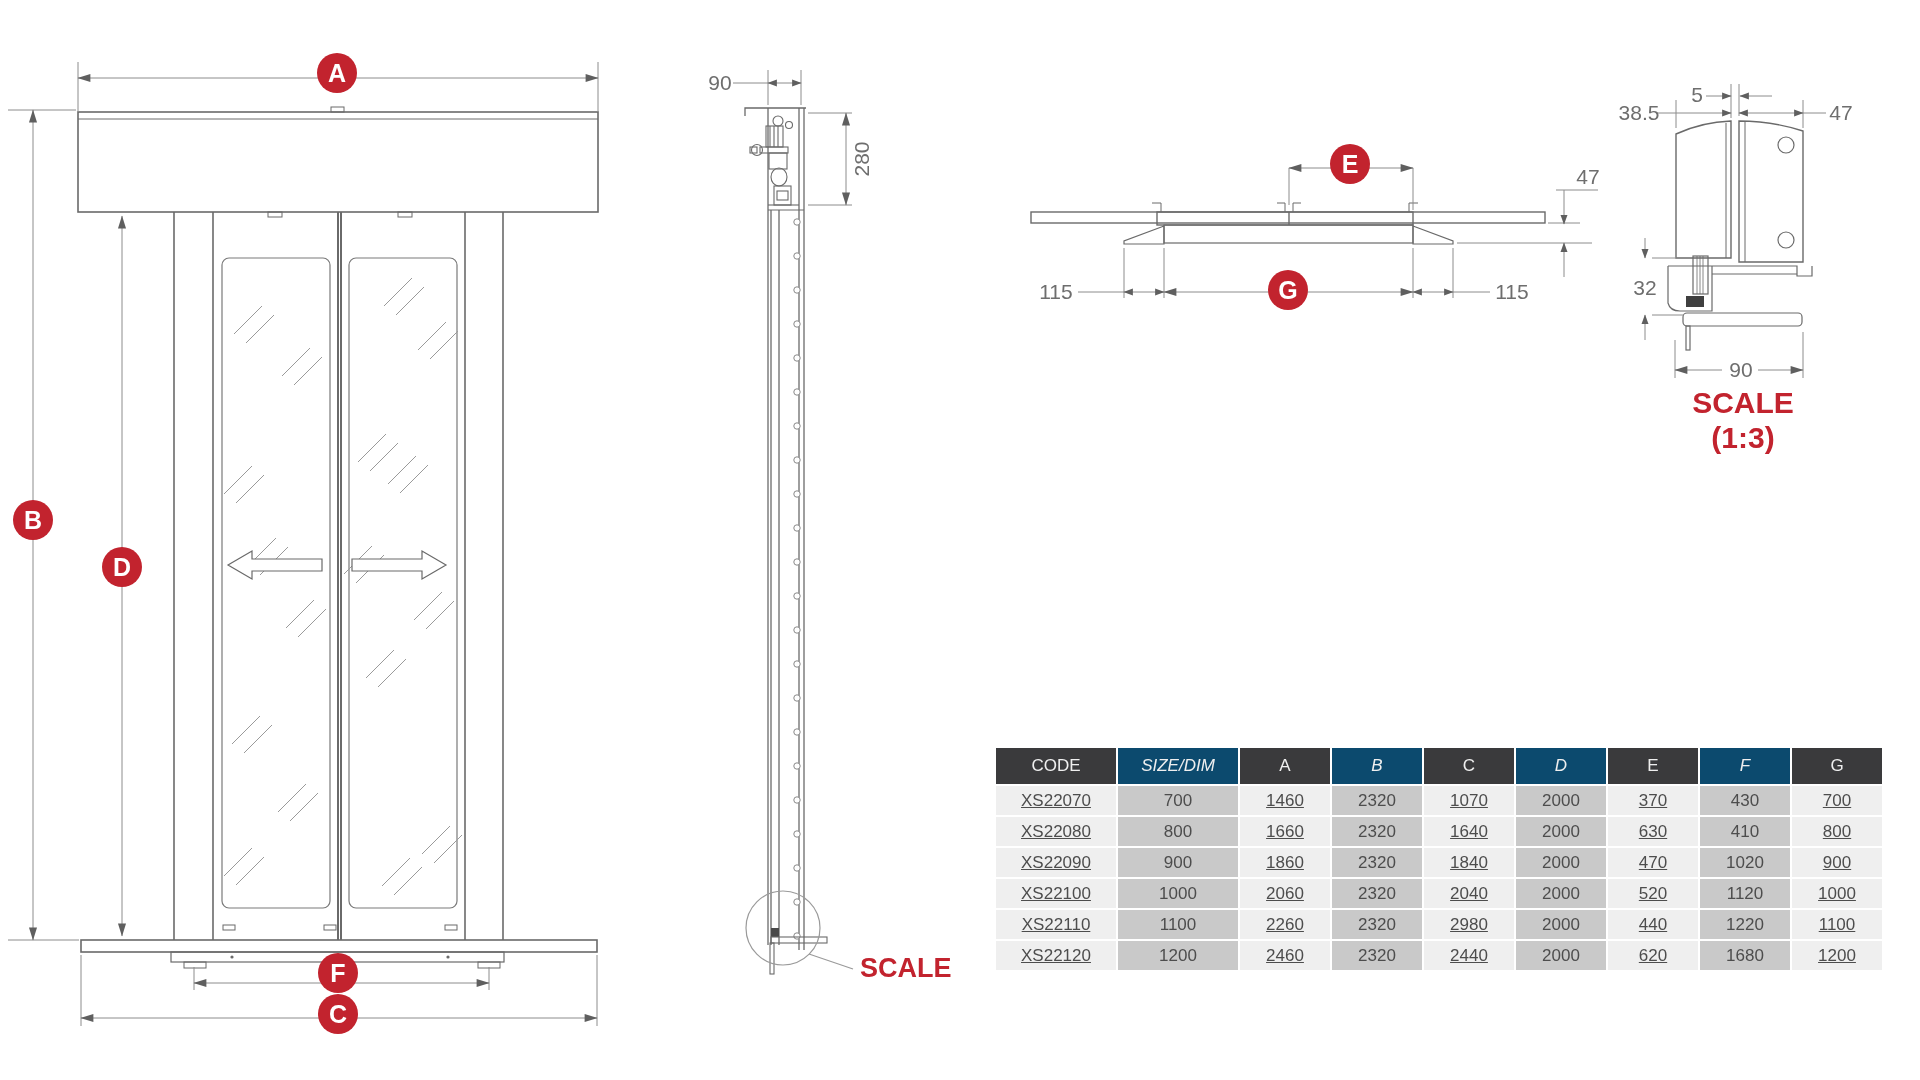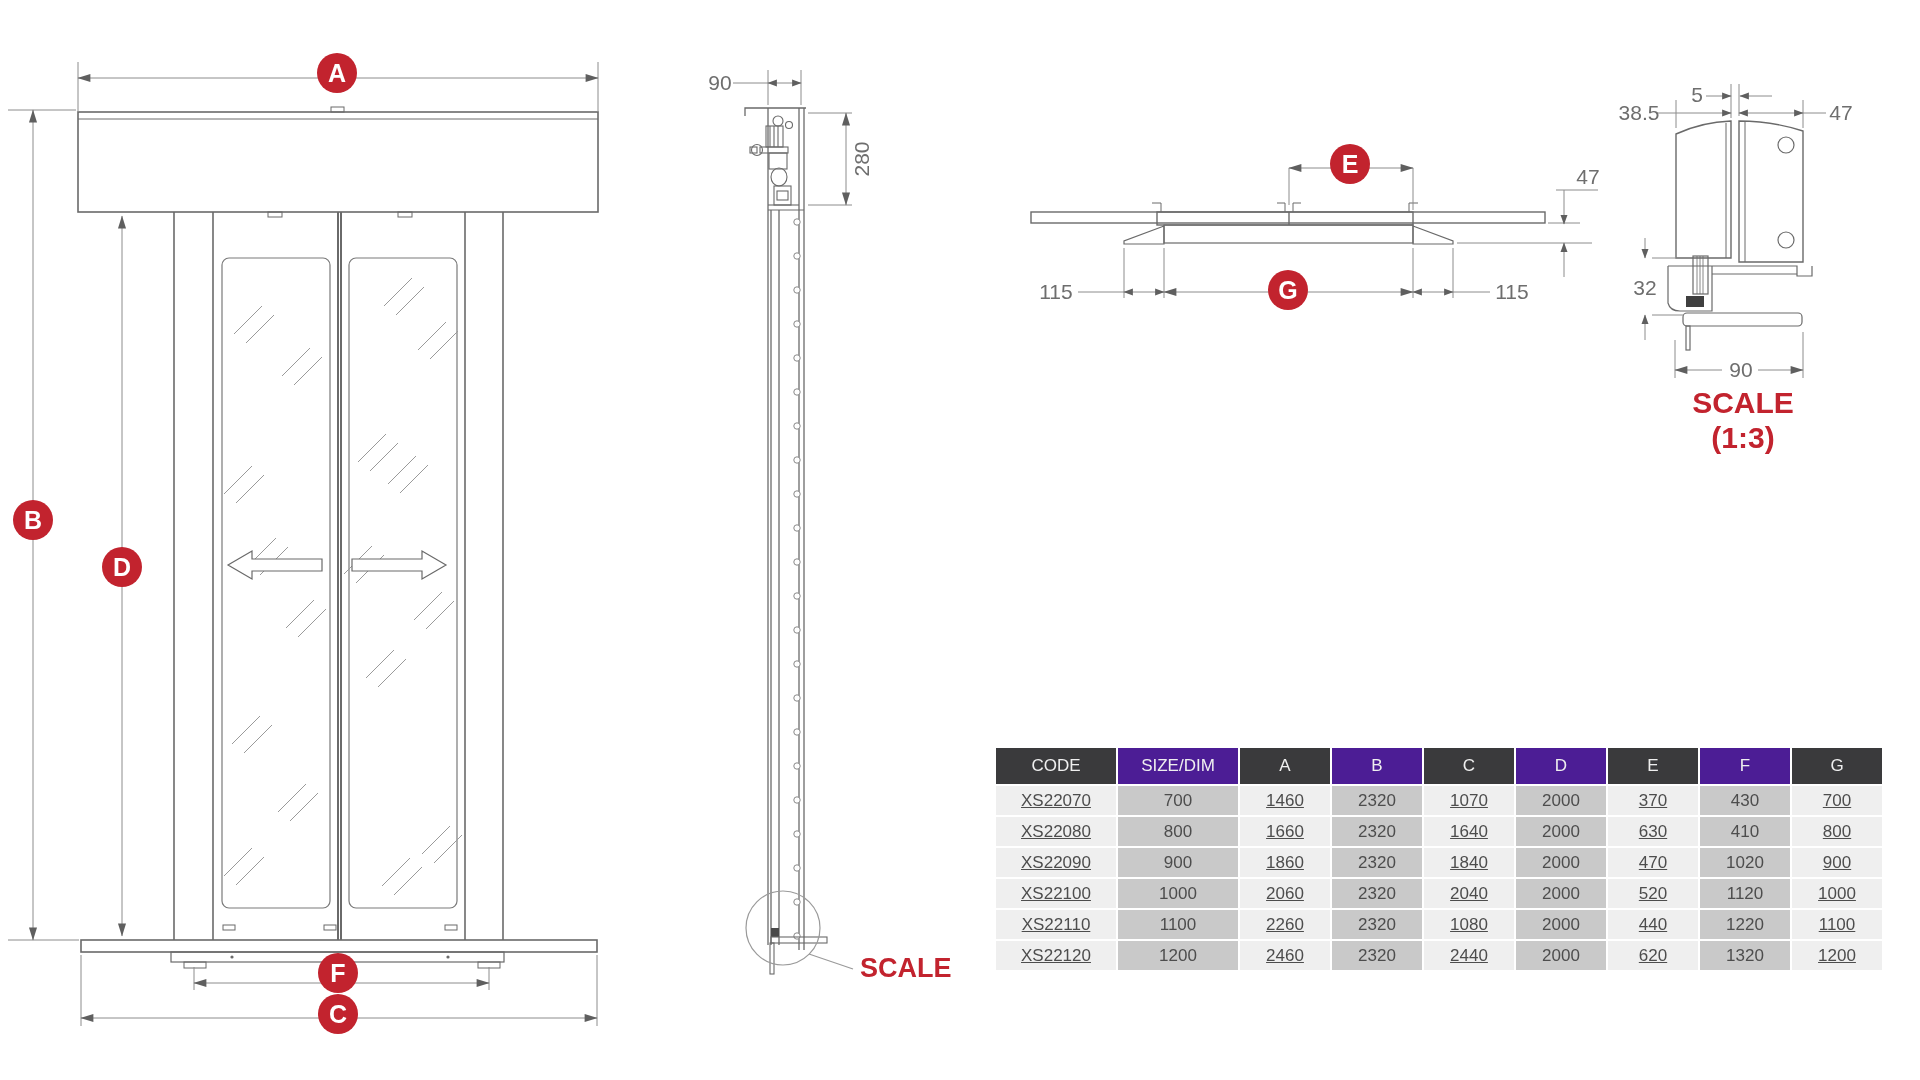--- a/index.html
+++ b/index.html
@@ -12,21 +12,21 @@
   .redtxt{fill:#c2232e;font-size:27px;font-weight:bold;}
   .redtxt2{fill:#c2232e;font-size:30px;font-weight:bold;}
   
   #spec-table{position:absolute;left:996px;top:700px;display:grid;
     grid-template-columns:120px 120px repeat(7,90px);
     grid-template-rows:36px repeat(6,29px);gap:2px;margin-top:48px;}
   #spec-table .cell{display:flex;align-items:center;justify-content:center;
     font-size:17px;color:#4d4d4d;}
   #spec-table .th{color:#efefef;font-size:17px;}
   #spec-table .th.even{background:#3a3a3c;}
-  #spec-table .th.odd{background:#4c1d95;}
+  #spec-table .th.odd{background:#0c4a6e;font-style:italic;}
   #spec-table .td.even{background:#efefef;text-decoration:underline;}
   #spec-table .td.odd{background:#c9c9c9;}
 </style>
 </head>
 <body>
 
 <div id="stage">
 <svg id="drawing" width="1920" height="1080" viewBox="0 0 1920 1080">
   <defs>
     <marker id="arr" markerWidth="15" markerHeight="10" refX="13.4" refY="5" orient="auto-start-reverse" markerUnits="userSpaceOnUse">
@@ -328,28 +328,28 @@
       <div class="cell td odd">2320</div>
       <div class="cell td even">2040</div>
       <div class="cell td odd">2000</div>
       <div class="cell td even">520</div>
       <div class="cell td odd">1120</div>
       <div class="cell td even">1000</div>
       <div class="cell td even">XS22110</div>
       <div class="cell td odd">1100</div>
       <div class="cell td even">2260</div>
       <div class="cell td odd">2320</div>
-      <div class="cell td even">1080</div>
+      <div class="cell td even">2980</div>
       <div class="cell td odd">2000</div>
       <div class="cell td even">440</div>
       <div class="cell td odd">1220</div>
       <div class="cell td even">1100</div>
       <div class="cell td even">XS22120</div>
       <div class="cell td odd">1200</div>
       <div class="cell td even">2460</div>
       <div class="cell td odd">2320</div>
       <div class="cell td even">2440</div>
       <div class="cell td odd">2000</div>
       <div class="cell td even">620</div>
-      <div class="cell td odd">1320</div>
+      <div class="cell td odd">1680</div>
       <div class="cell td even">1200</div>
     </div>
 </div>
 
 </body></html>

